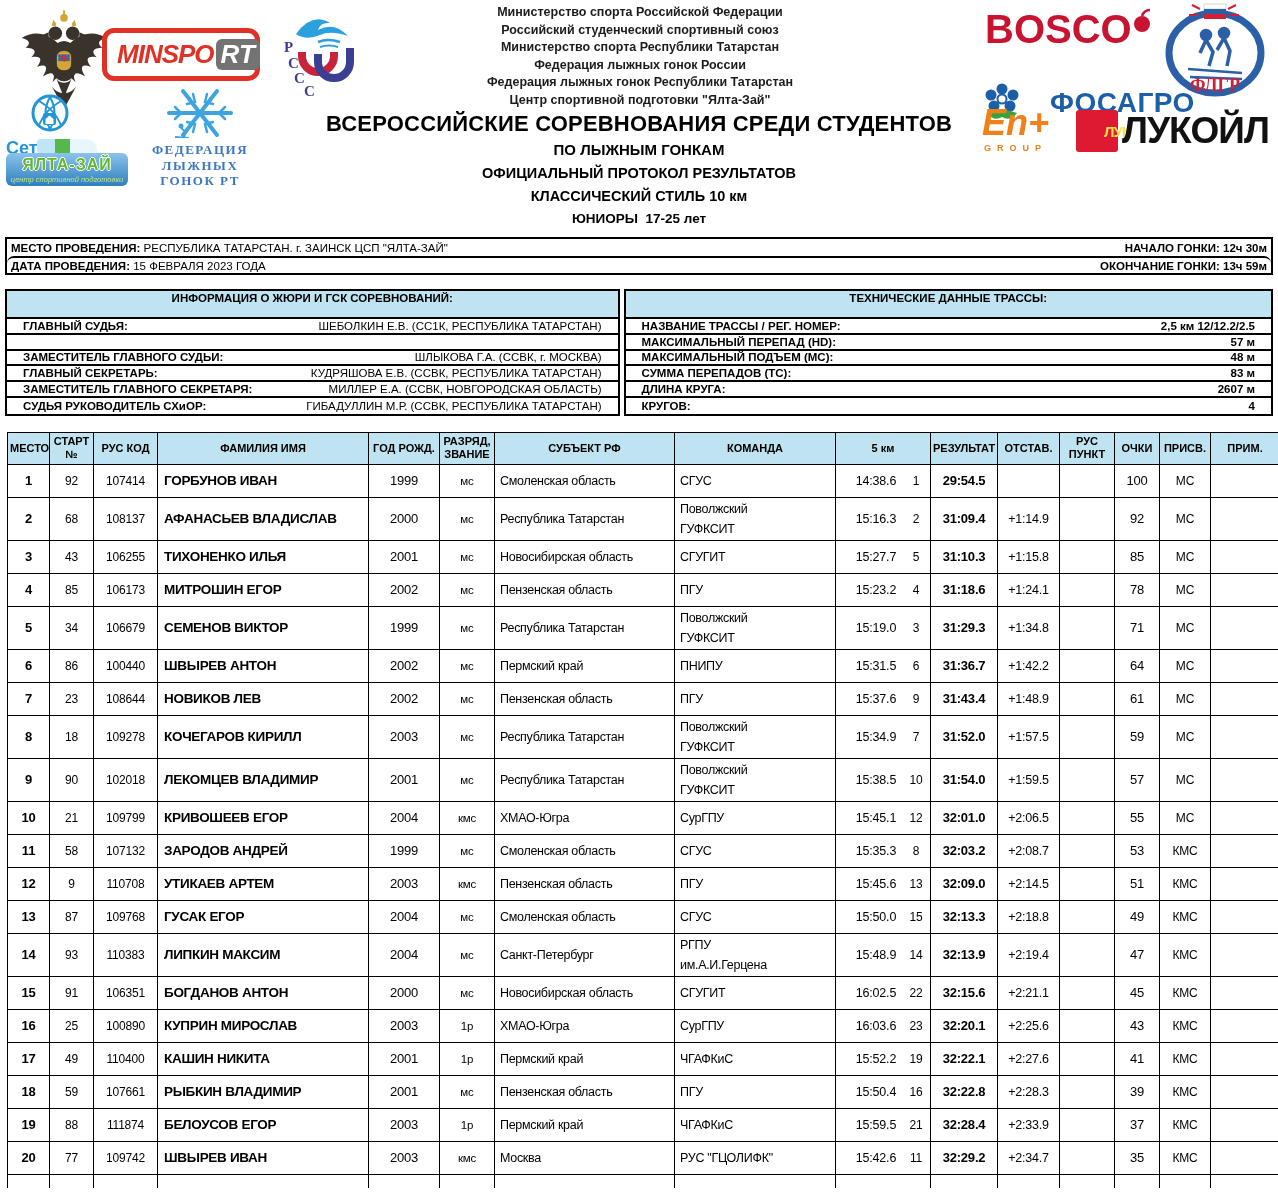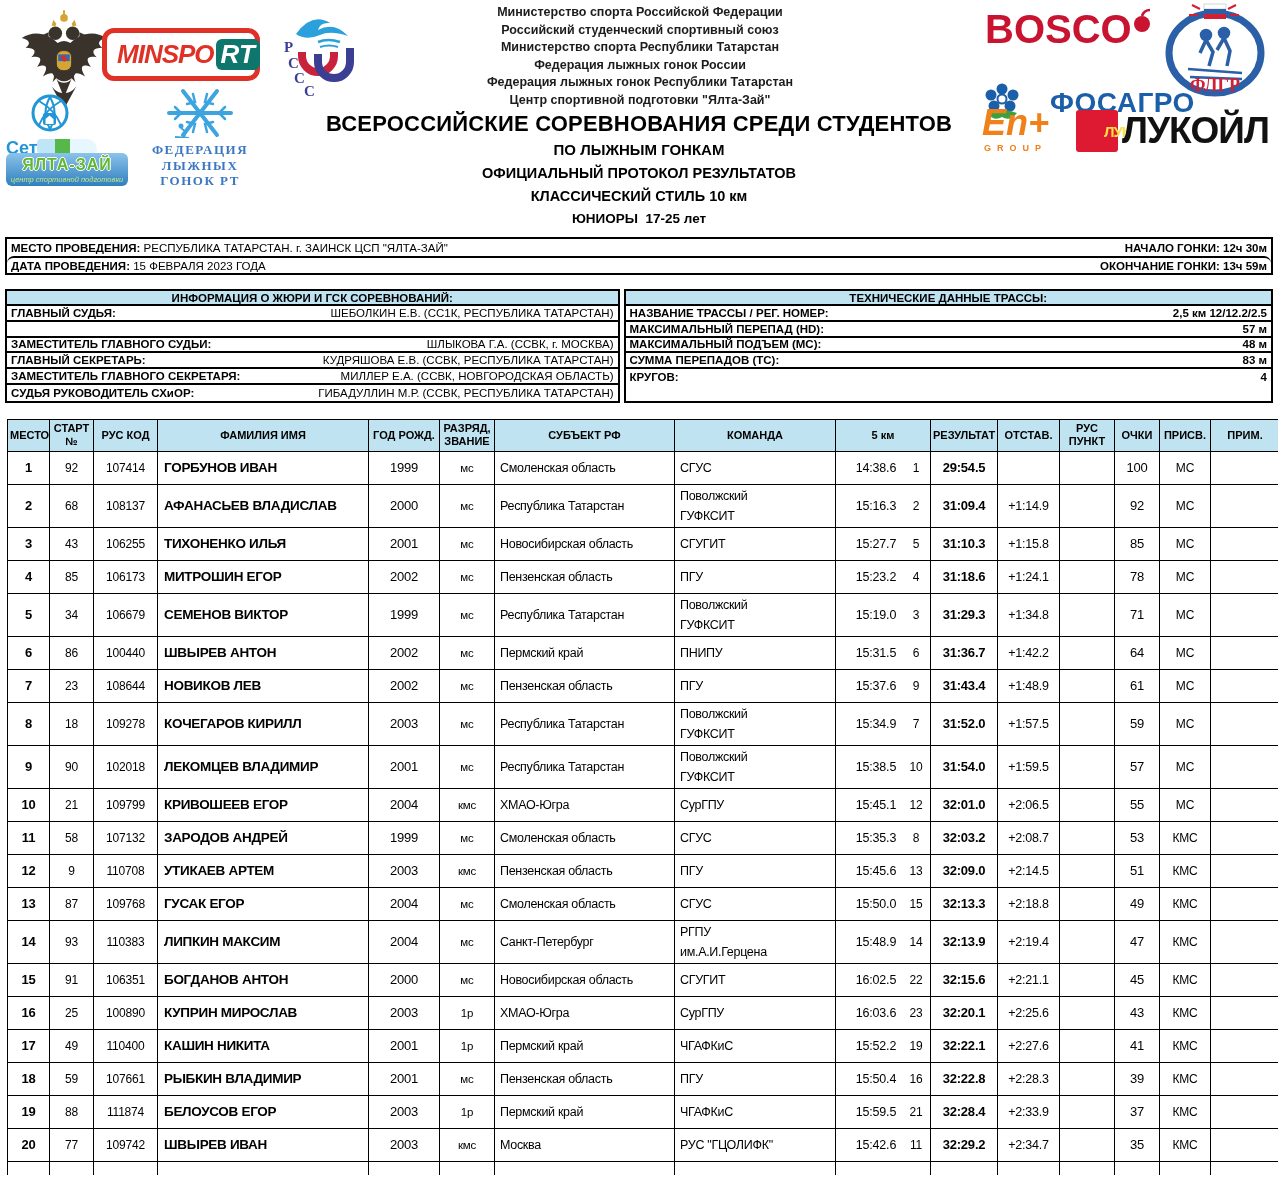--- a/index.html
+++ b/index.html
@@ -17,21 +17,21 @@
   .t1 { top:111px; font-size:22px; letter-spacing:0.2px; }
   .t2 { top:141px; font-size:15px; }
   .t3 { top:165px; font-size:14.5px; }
   .t4 { top:188px; font-size:14.5px; }
   .t5 { top:211px; font-size:13.5px; white-space:pre; }
 
   
   .minsport { left:102px; top:28px; border:5px solid #e03127; border-radius:12px;
               padding:6px 4px 6px 10px; display:flex; align-items:center; background:#fff; }
   .minsport .m1 { color:#e03127; font-size:26px; font-weight:900; font-style:italic; letter-spacing:-1px; }
-  .minsport .m2 { background:#0f766e; color:#fff; font-size:26px; font-weight:900; font-style:italic;
+  .minsport .m2 { background:#737373; color:#fff; font-size:26px; font-weight:900; font-style:italic;
                   border-radius:6px; padding:0 5px; margin-left:2px; margin-right:-9px; }
 
   
   .setevaya { left:6px; top:93px; display:flex; align-items:center; gap:6px;flex-direction:column; }
   .setevaya .txt { color:#2196d6; font-size:18px; font-weight:600; line-height:19px; }
 
   
   .yalta { left:6px; top:139px; width:122px; }
   .yalta .crest { width:60px; height:14px; margin:0 auto; background:linear-gradient(90deg,#bfe6f7 0 30%,#56b84b 30% 55%,#e8f7ff 55%); border-radius:4px 10px 2px 2px; }
   .yalta .bar { background:linear-gradient(180deg,#8cc3ea,#2f7fc0); border-radius:6px; padding:3px 2px 2px; text-align:center; }
@@ -69,23 +69,23 @@
   .venue b { font-weight:700; }
   .vval { font-weight:400; }
   .vright b, .vright span { font-weight:700; }
 
   
   .infowrap { display:flex; gap:4px; margin:14px 5px 0; }
   .info-table { border:2px solid #000; }
   .info-table.left { width:615px; }
   .info-table.right { width:650px; }
   .info-head { background:#bfe3f0; text-align:center; font-weight:700; font-size:11.5px;
-               height:15px; line-height:15px; border-bottom:2px solid #000; }
+               height:28px; line-height:15px; border-bottom:2px solid #000; }
   .info-row { display:flex; justify-content:space-between; align-items:center;
-              height:15.8px; padding:0 4px; font-size:11.5px; border-bottom:2px solid #000; }
+              height:15.8px; padding:0 16px; font-size:11.5px; border-bottom:2px solid #000; }
   .info-row:last-child { border-bottom:none; }
   .info-row .lbl { font-weight:700; white-space:nowrap; }
   .info-row .val { font-weight:400; text-align:right; }
   .info-table.right .val { font-weight:600; }
 
   
   table.results { border-collapse:collapse; width:1268px; margin:16px 7px 0; table-layout:fixed; }
   .results th { background:#bfe3f0; border:1.5px solid #000; font-size:11px; font-weight:700;
                 height:32px; padding:1px 2px; white-space:pre-line; line-height:13px; text-align:center; }
   .results td { border:1.5px solid #000; font-size:13px; height:33px; padding:1px 3px;
@@ -321,20 +321,24 @@
             <span class="lbl">МАКСИМАЛЬНЫЙ ПЕРЕПАД (HD):</span>
             <span class="val">57 м</span>
           </div>
           <div class="info-row">
             <span class="lbl">МАКСИМАЛЬНЫЙ ПОДЪЕМ (МС):</span>
             <span class="val">48 м</span>
           </div>
           <div class="info-row">
             <span class="lbl">СУММА ПЕРЕПАДОВ (ТС):</span>
             <span class="val">83 м</span>
+          </div>
+          <div class="info-row">
+            <span class="lbl">ДЛИНА КРУГА:</span>
+            <span class="val">2607 м</span>
           </div>
           <div class="info-row">
             <span class="lbl">КРУГОВ:</span>
             <span class="val">4</span>
           </div>
         </div>
     </div>
   </div>
 
   <table class="results">

